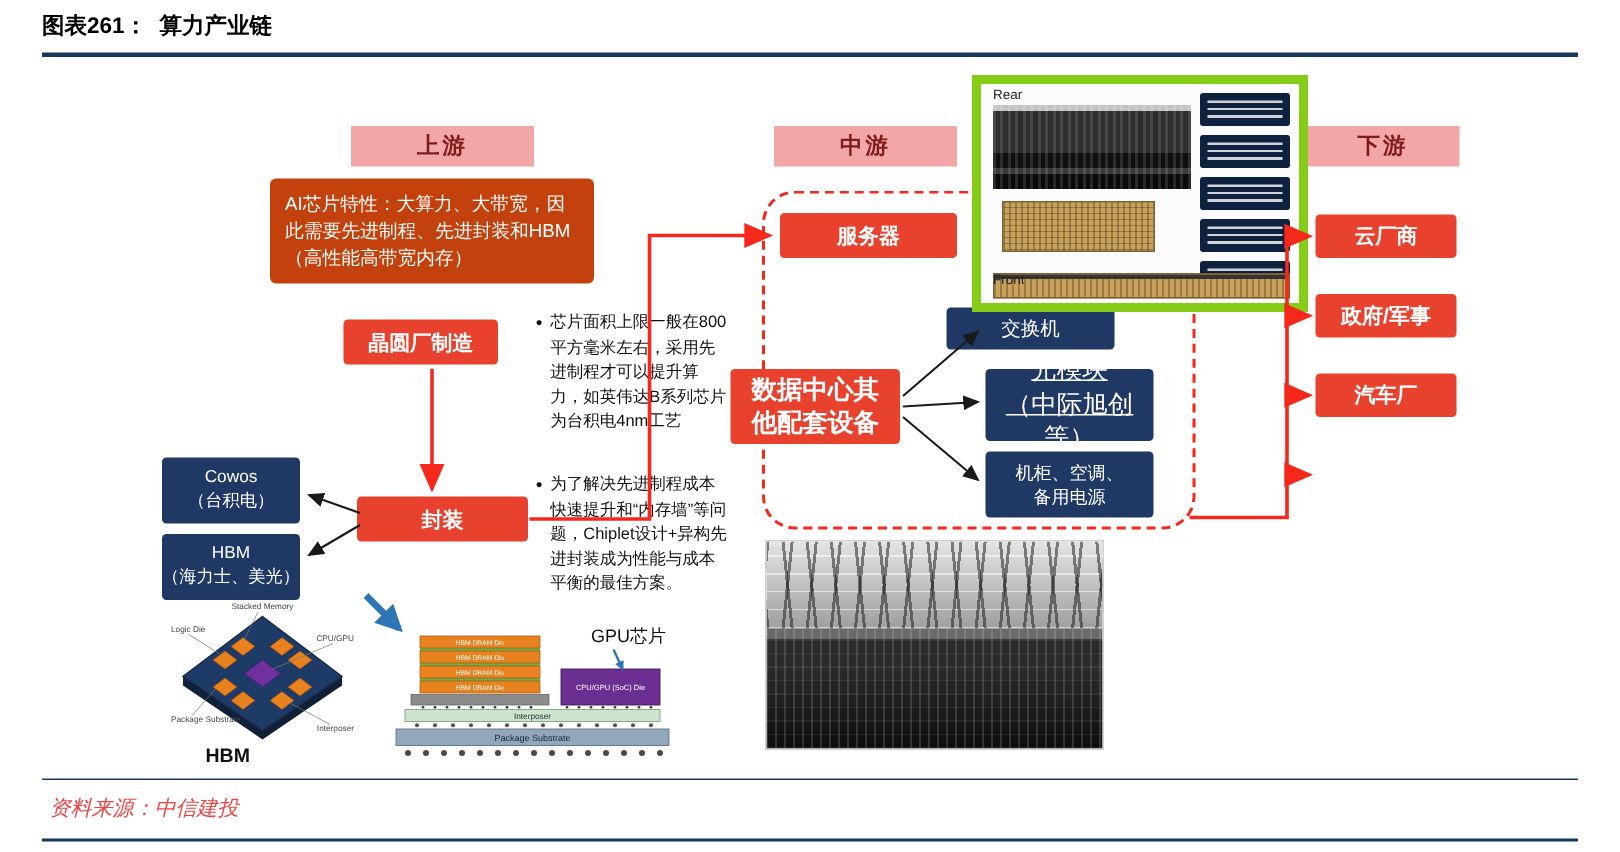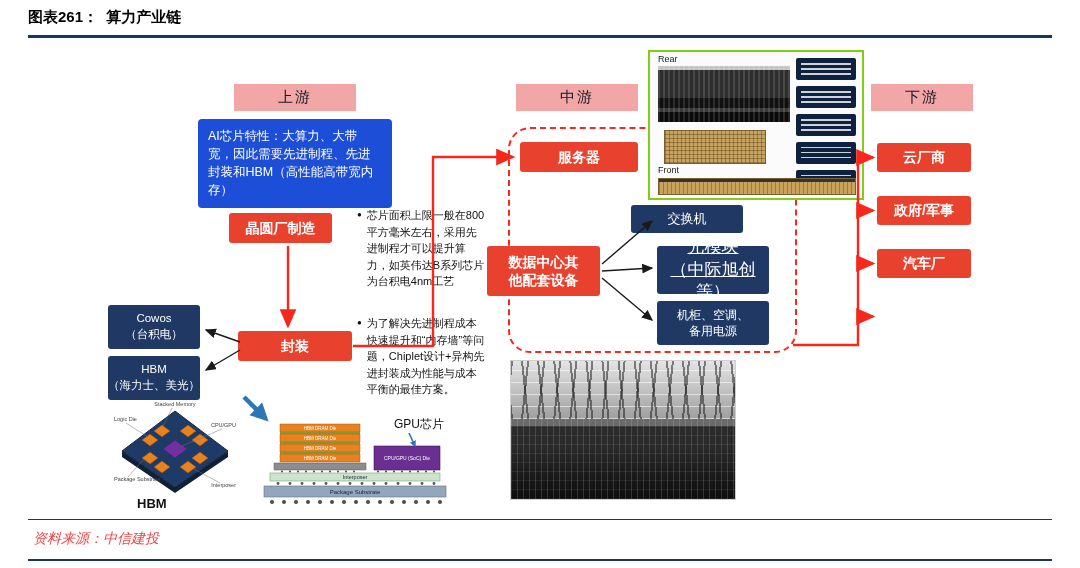--- a/index.html
+++ b/index.html
@@ -1,37 +1,37 @@
 <!DOCTYPE html>
 <html><head>
 <meta charset="utf-8">
 <style>
   html,body{margin:0;padding:0;background:#fff;}
   .canvas{position:relative;width:1080px;height:568px;background:#fff;overflow:hidden;
           font-family:"Liberation Sans","DejaVu Sans",sans-serif;color:#111;}
   .abs{position:absolute;}
   .title{position:absolute;left:28px;top:8px;font-size:15px;font-weight:bold;white-space:pre;color:#000;}
   .rule{position:absolute;left:28px;width:1024px;background:#17375E;}
-  .hdr{position:absolute;height:27px;background:#F3A6A6;color:#0f172a;font-weight:normal;font-size:15px;
+  .hdr{position:absolute;height:27px;background:#F3A6A6;color:#7f1d1d;font-weight:bold;font-size:15px;
        display:flex;align-items:center;justify-content:center;z-index:2;letter-spacing:2px;}
   .box-red{position:absolute;background:#E8412D;color:#fff;font-weight:bold;display:flex;align-items:center;
        justify-content:center;text-align:left;border-radius:3px;white-space:pre-line;line-height:1.3;z-index:2;}
   .box-navy{position:absolute;background:#1F3864;color:#fff;display:flex;align-items:center;justify-content:center;
        text-align:center;border-radius:3px;white-space:pre-line;line-height:1.35;z-index:2;}
-  .info{position:absolute;left:198px;top:119px;width:194px;box-sizing:border-box;padding:8px 10px;background:#1d4ed8;
+  .info{position:absolute;left:180px;top:119px;width:216px;box-sizing:border-box;padding:8px 10px;background:#c2410c;
        color:#fff;font-size:12.5px;line-height:1.45;border-radius:4px;z-index:2;}
   .bullet{position:absolute;display:flex;gap:5px;font-size:11px;line-height:1.5;color:#111;z-index:2;}
   .bullet .dot{font-size:8px;line-height:1;margin-top:4px;}
   .note{position:absolute;font-size:12px;line-height:1.45;color:#111;z-index:2;}
   .dashed{position:absolute;left:508px;top:127px;width:285px;height:222px;border:2px dashed #F5281B;
        border-radius:22px;z-index:1;}
   .overlay{position:absolute;left:0;top:0;z-index:4;pointer-events:none;}
   
   .server-photo{position:absolute;left:648px;top:50px;width:212px;height:146px;background:#FBFBFB;
-       border:2px solid #84cc16;z-index:3;}
+       border:6px solid #84cc16;z-index:3;}
   .photo-label{position:absolute;font-size:9px;color:#222;z-index:3;}
   .chassis-rear{position:absolute;left:8px;top:14px;width:132px;height:56px;
        background:repeating-linear-gradient(90deg,rgba(255,255,255,.12) 0 2px,transparent 2px 5px),
        linear-gradient(180deg,#C4C4C4 0 4px,#2E2E2E 4px 32px,#101010 32px 42px,#3A3A3A 42px 46px,#0A0A0A 46px 100%);}
   .chassis-front-small{position:absolute;left:14px;top:78px;width:100px;height:32px;background:#C9A35B;border:1px solid #7A6133;
        background-image:repeating-linear-gradient(90deg,rgba(0,0,0,.25) 0 1px,transparent 1px 4px),
        repeating-linear-gradient(0deg,rgba(0,0,0,.25) 0 1px,transparent 1px 4px);}
   .chassis-front-wide{position:absolute;left:8px;top:126px;width:196px;height:15px;background:#C9A35B;border:1px solid #7A6133;
        background-image:linear-gradient(#333 0 3px,transparent 3px),
        repeating-linear-gradient(90deg,rgba(0,0,0,.25) 0 1px,transparent 1px 4px);}
@@ -188,38 +188,38 @@
         <circle cx="148" cy="92" r="2"></circle>
       <circle cx="160" cy="92" r="2"></circle>
         <circle cx="172" cy="92" r="2"></circle>
         <circle cx="184" cy="92" r="2"></circle>
     </g>
   </svg>
   <div class="gpu-label">GPU芯片</div>
 
   <div class="dashed"></div>
   <div class="box-red" style="left:520px;top:142px;width:118px;height:30px;font-size:14px;">服务器</div>
-  <div class="box-red" style="left:487px;top:246px;width:113px;height:50px;font-size:14px;">数据中心其
+  <div class="box-red" style="left:487px;top:246px;width:113px;height:50px;font-size:17px;">数据中心其
 他配套设备</div>
   <div class="box-navy" style="left:631px;top:205px;width:112px;height:28px;font-size:13px;">交换机</div>
   <div class="box-navy" style="left:657px;top:246px;width:112px;height:48px;font-size:17px;text-decoration:underline;">光模块
 （中际旭创等）</div>
   <div class="box-navy" style="left:657px;top:301px;width:112px;height:44px;font-size:12px;">机柜、空调、
 备用电源</div>
 
   <div class="server-photo">
     <span class="photo-label" style="left:8px;top:2px;">Rear</span>
     <div class="chassis-rear"></div>
     <div class="callout" style="top:6px;"></div>
     <div class="callout" style="top:34px;"></div>
     <div class="callout" style="top:62px;"></div>
     <div class="callout" style="top:90px;"></div>
     <div class="callout" style="top:118px;"></div>
     <div class="chassis-front-small"></div>
-    <span class="photo-label" style="left:8px;top:113px;">Front</span>
+    <span class="photo-label" style="left:8px;top:125px;">Front</span>
     <div class="chassis-front-wide"></div>
   </div>
 
   <div class="dc-photo">
     <div class="dc-ceiling"></div>
     <div class="dc-racks"></div>
   </div>
 
   <div class="box-red" style="left:877px;top:196px;width:94px;height:29px;font-size:14px;">政府/军事</div>
   <div class="box-red" style="left:877px;top:143px;width:94px;height:29px;font-size:14px;">云厂商</div>

